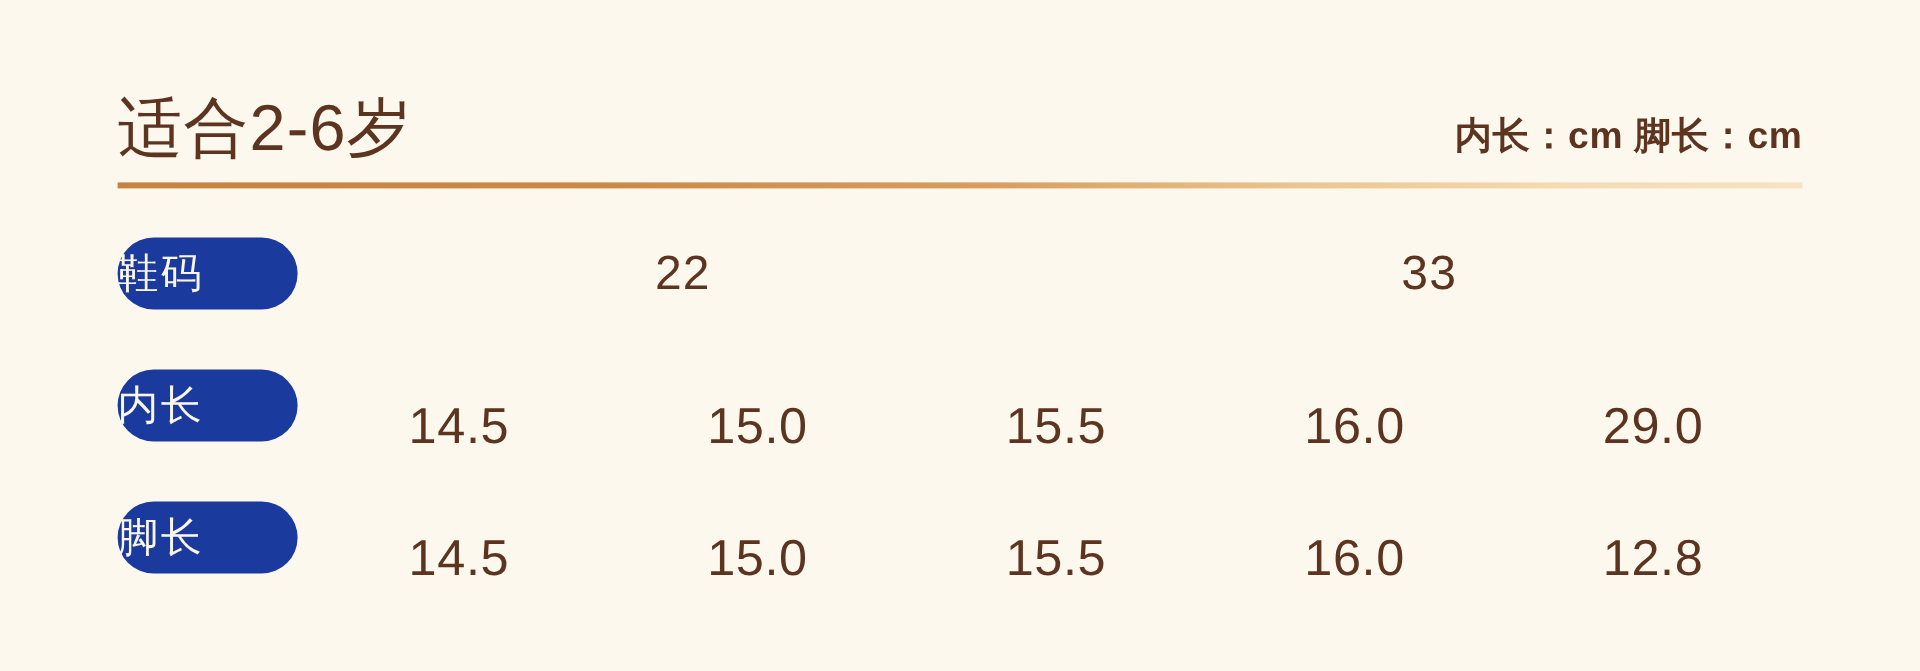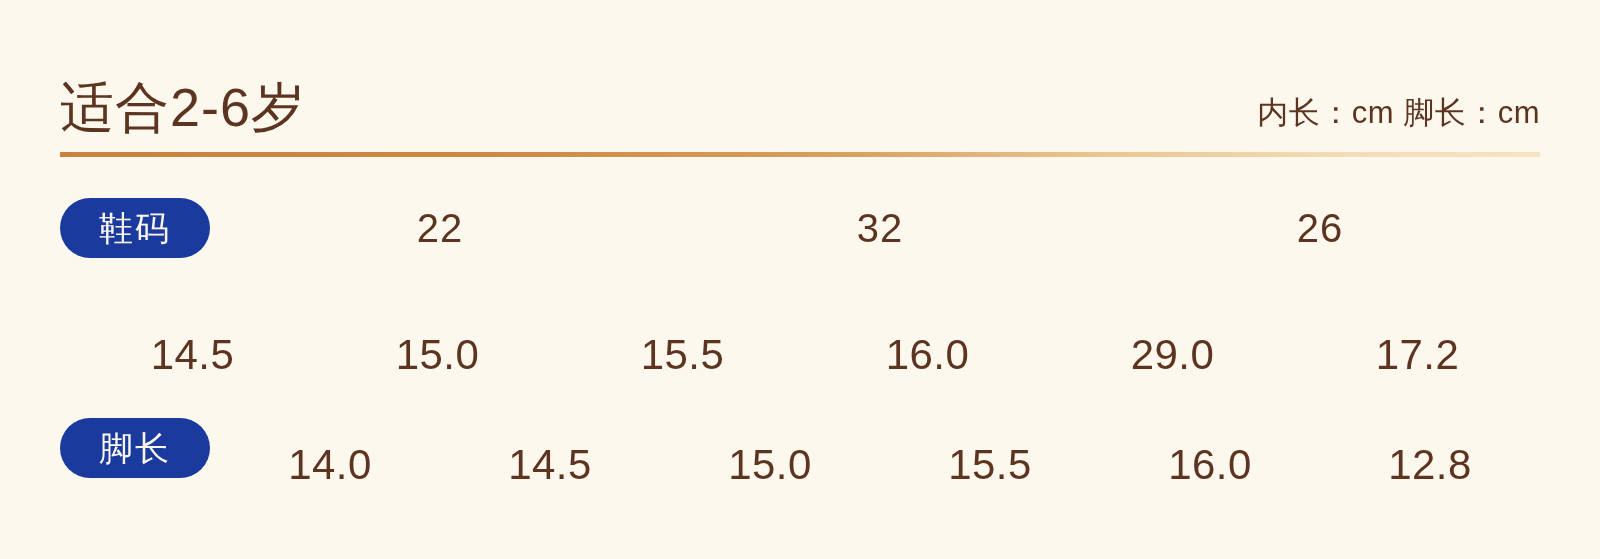--- a/index.html
+++ b/index.html
@@ -12,21 +12,21 @@
     background: #fdf8ee;
     font-family: "Liberation Sans", "DejaVu Sans", sans-serif;
     overflow: hidden;
   }
 
   .size-chart {
     position: relative;
     width: 1600px;
     height: 559px;
     box-sizing: border-box;
-    padding: 0 60px;
+    padding: 0 98px;
     background: #fdf8ee;
   }
 
   
   .chart-header {
     display: flex;
     align-items: flex-end;
     justify-content: space-between;
     height: 152px;
     box-sizing: border-box;
@@ -38,21 +38,21 @@
     line-height: 1;
     font-weight: 400;
     color: #5c3420;
     letter-spacing: 1px;
     white-space: nowrap;
   }
 
   .unit-note {
     font-size: 31px;
     line-height: 1;
-    font-weight: 400;
+    font-weight: 700;
     color: #5c3420;
     white-space: nowrap;
     padding-bottom: 6px;
     letter-spacing: 0.5px;
   }
 
   
   .chart-divider {
     height: 5px;
     width: 100%;
@@ -77,21 +77,21 @@
   }
 
   .row-badge {
     flex: 0 0 150px;
     height: 60px;
     border-radius: 30px;
     background: #1a3a9e;
     color: #fbf6ec;
     font-size: 34px;
     line-height: 60px;
-    text-align: center;
+    text-align: left;
     letter-spacing: 2px;
     box-sizing: border-box;
   }
 
   .row-values {
     flex: 1 1 auto;
     display: flex;
     align-items: flex-start;
     padding-left: 10px;
   }
@@ -125,40 +125,38 @@
   </div>
 
   <div class="chart-divider"></div>
 
   <div class="chart-body">
 
     <div class="chart-row row-sizes">
       <div class="row-badge">鞋码</div>
       <div class="row-values">
         <div class="cell">22</div>
-        <div class="cell">32</div>
-        <div class="cell">26</div>
+        <div class="cell">33</div>
       </div>
     </div>
 
     <div class="chart-row row-measure">
+      <div class="row-badge">内长</div>
       <div class="row-values">
         <div class="cell">14.5</div>
         <div class="cell">15.0</div>
         <div class="cell">15.5</div>
         <div class="cell">16.0</div>
         <div class="cell">29.0</div>
-        <div class="cell">17.2</div>
       </div>
     </div>
 
     <div class="chart-row row-measure">
       <div class="row-badge">脚长</div>
       <div class="row-values">
-        <div class="cell">14.0</div>
         <div class="cell">14.5</div>
         <div class="cell">15.0</div>
         <div class="cell">15.5</div>
         <div class="cell">16.0</div>
         <div class="cell">12.8</div>
       </div>
     </div>
 
   </div>
 </div>

